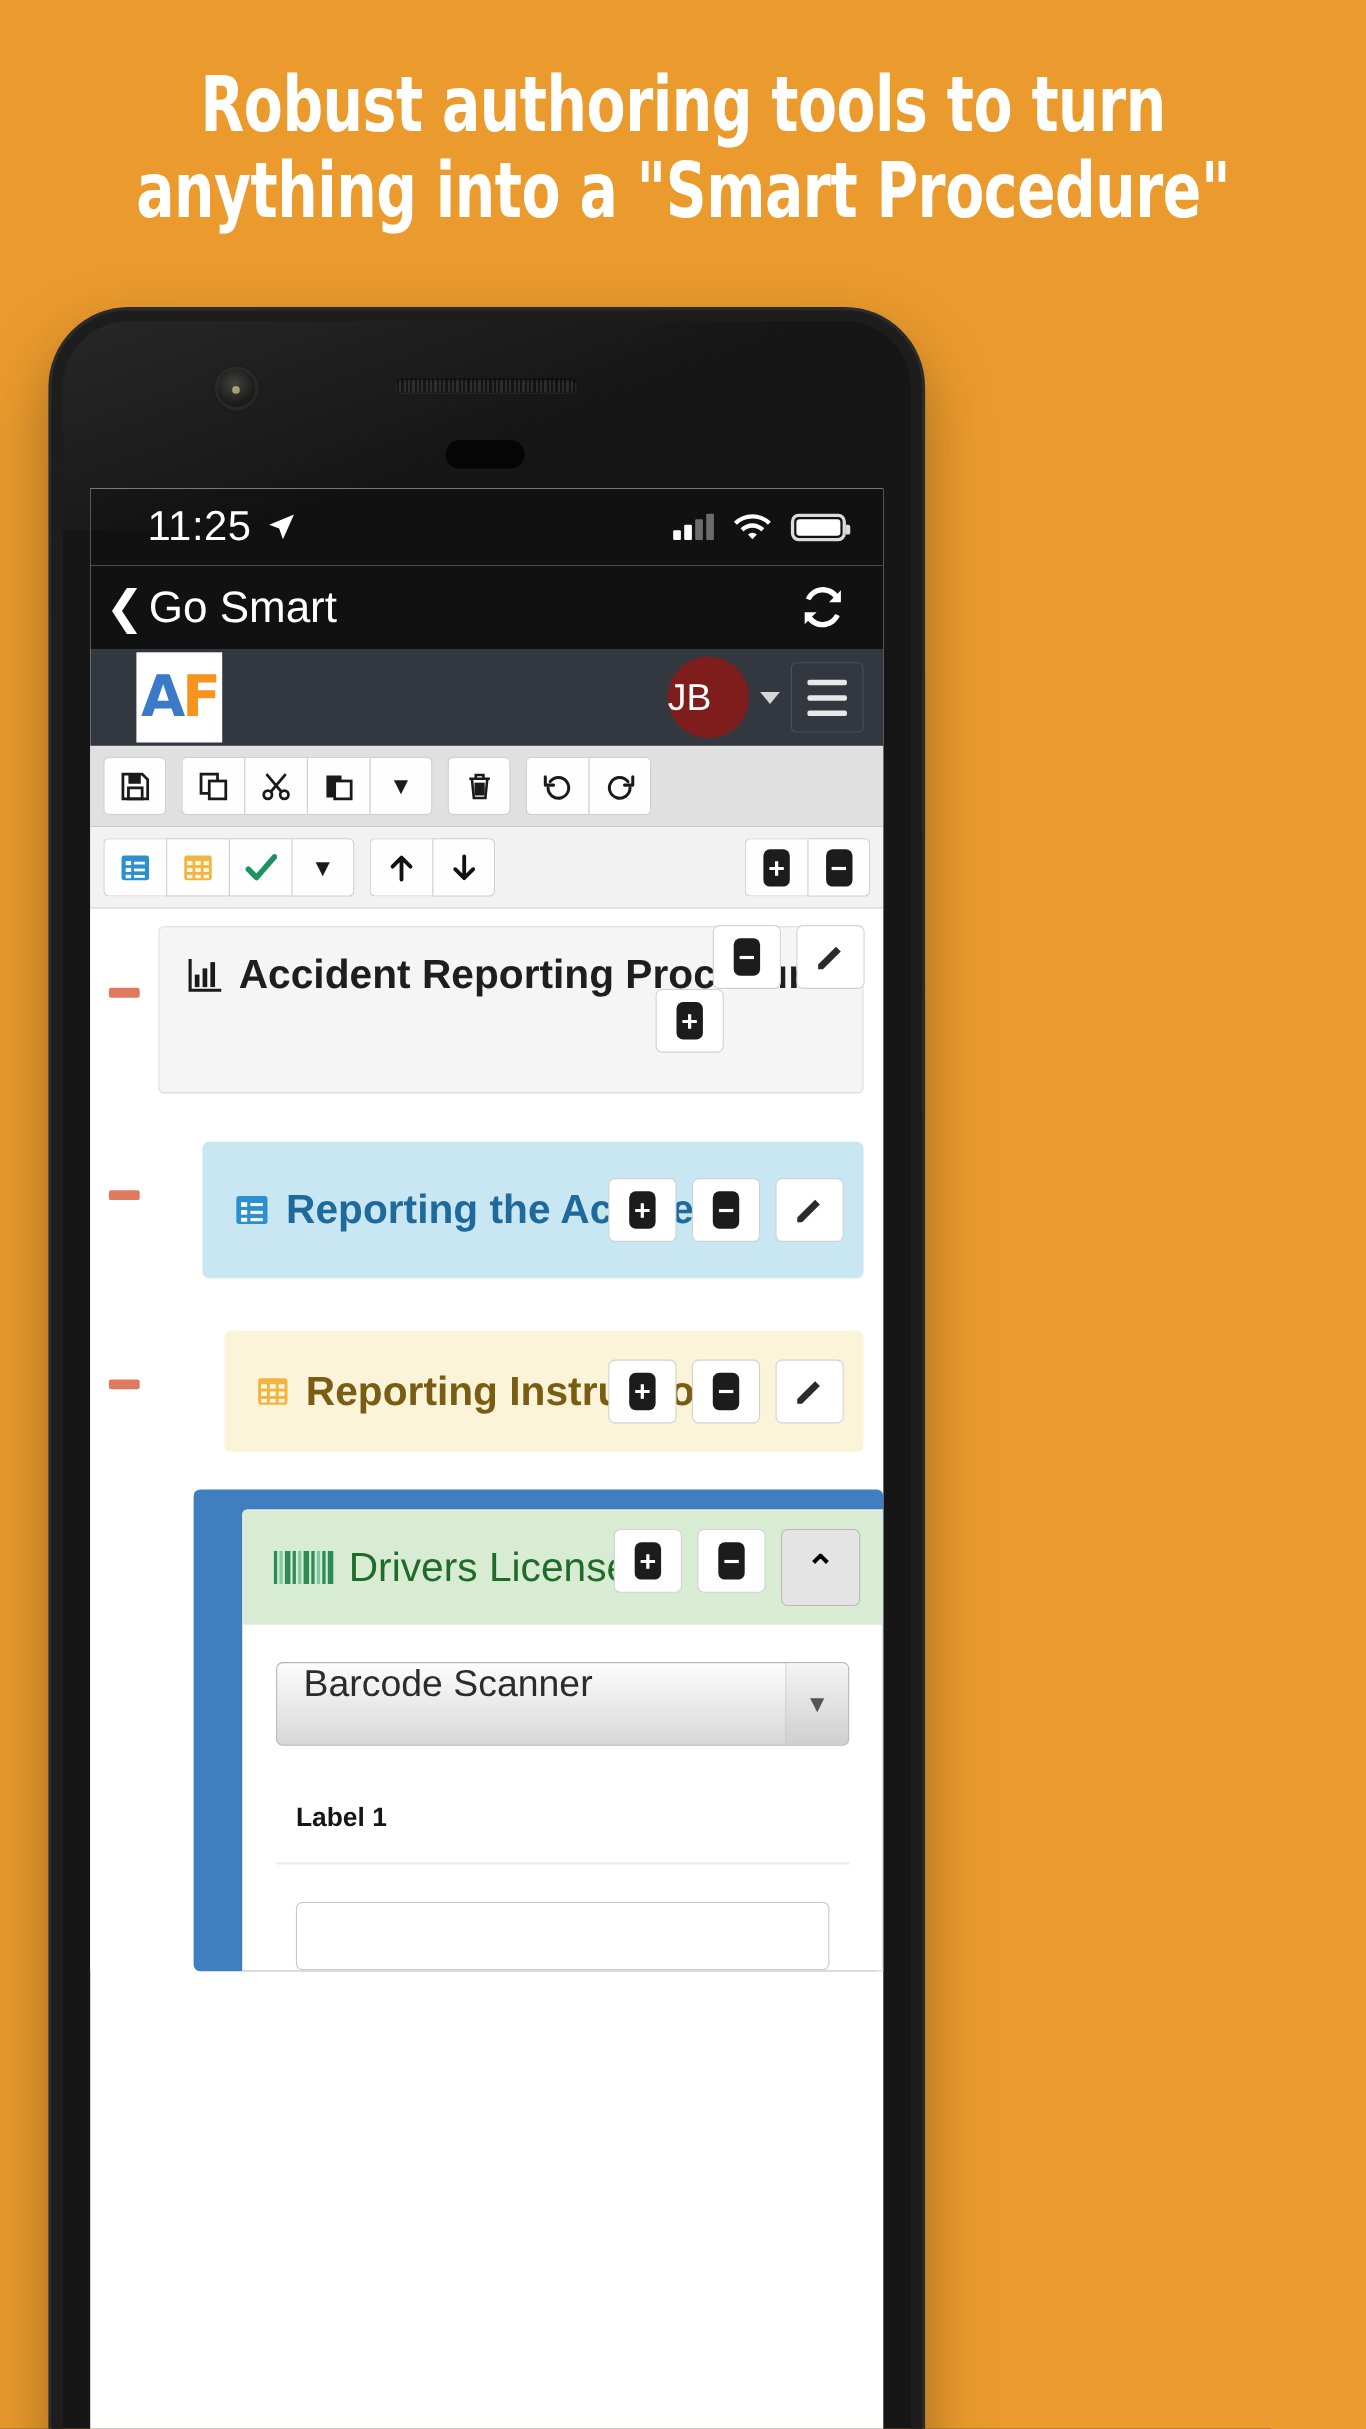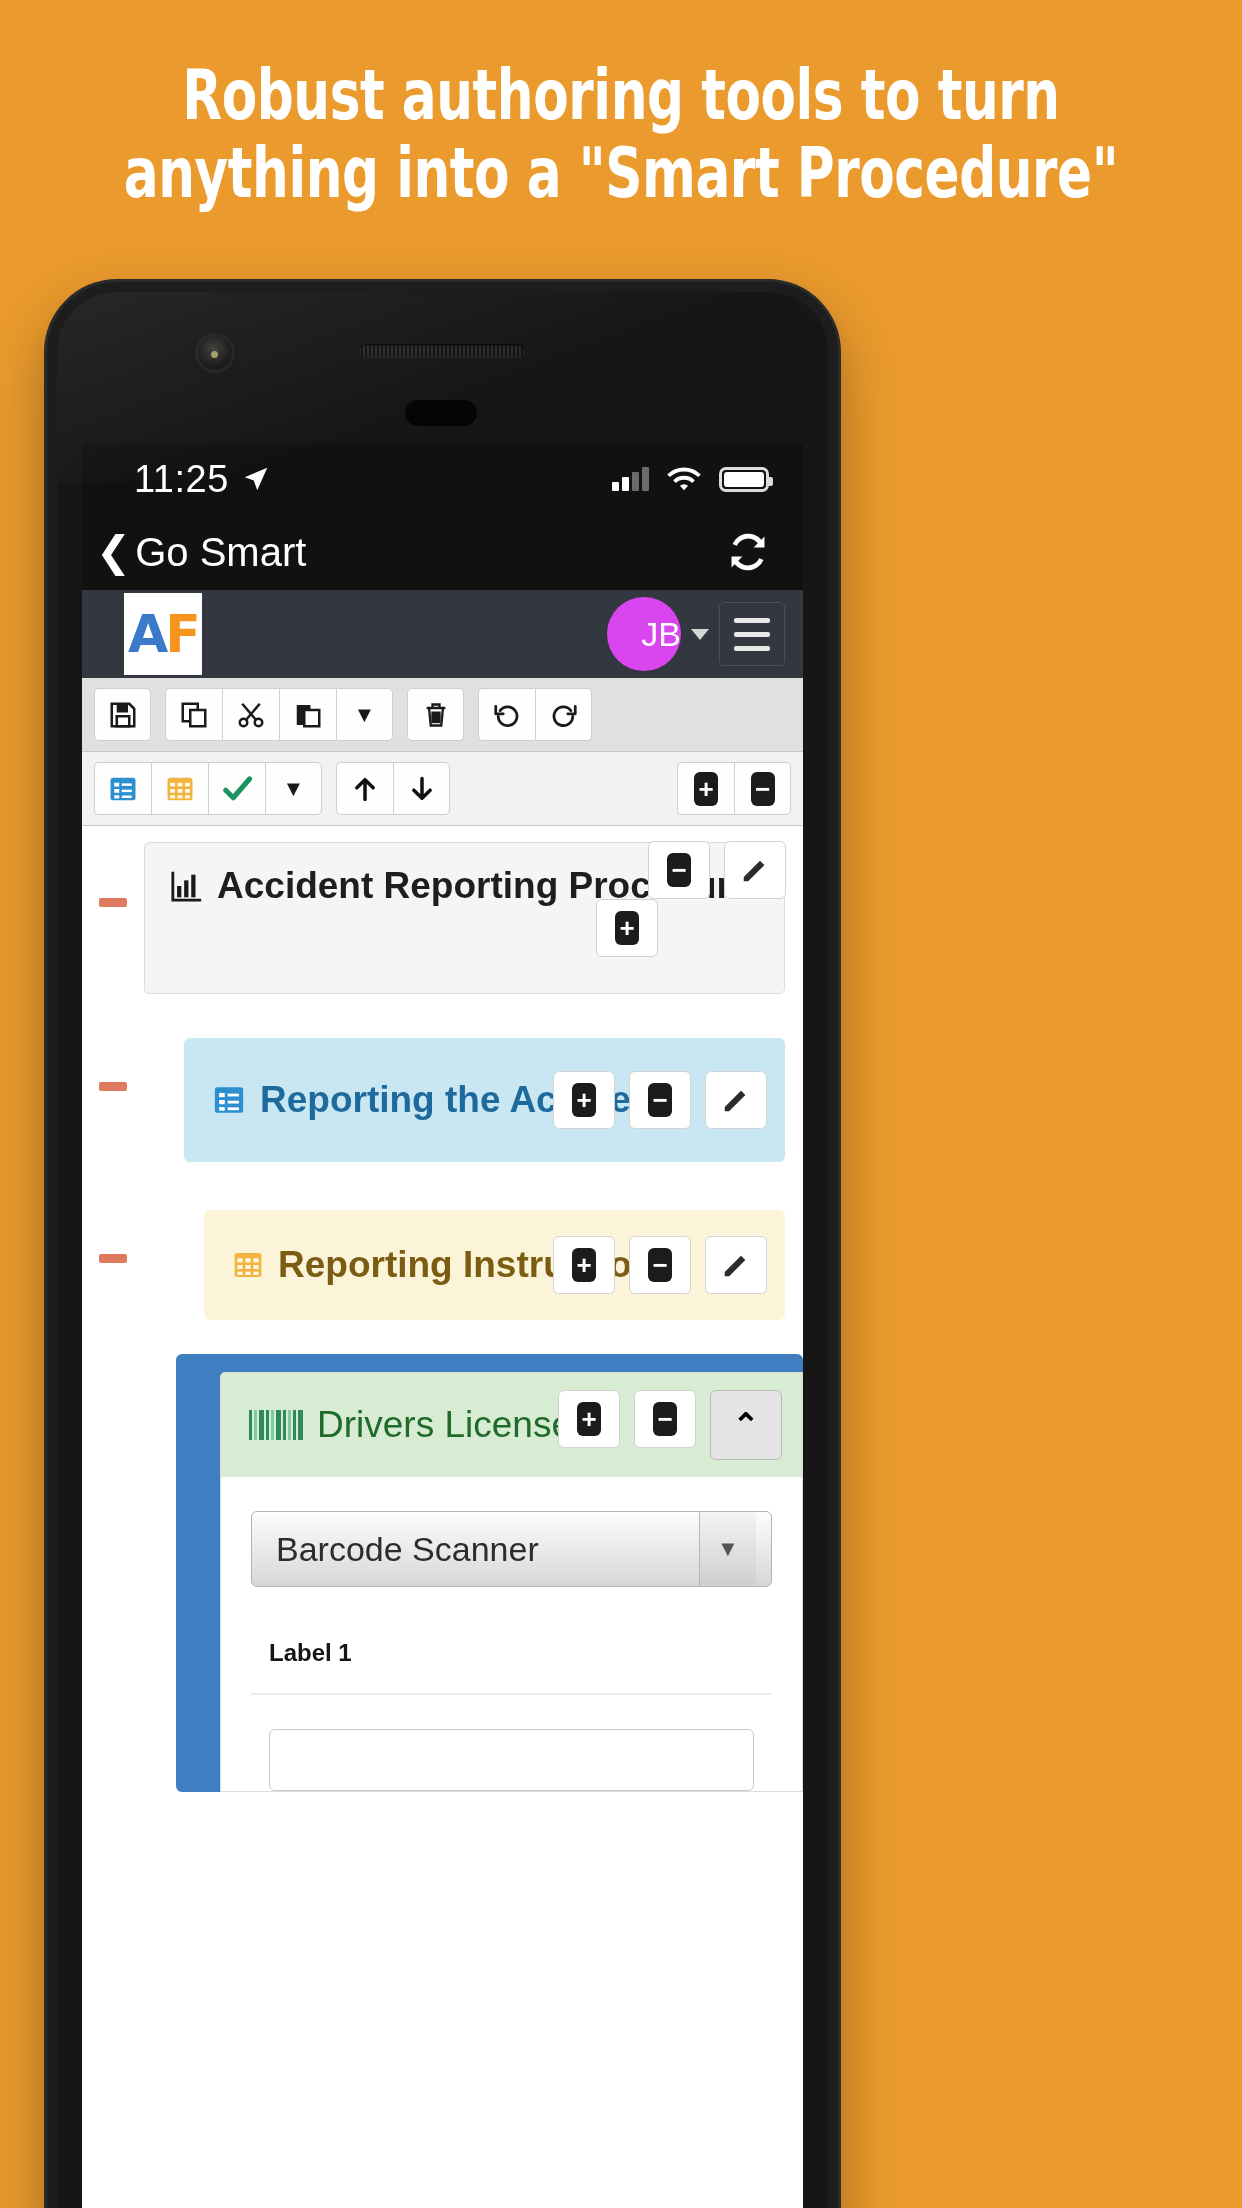--- a/index.html
+++ b/index.html
@@ -109,22 +109,22 @@
   }
   .logo{
     width:78px;height:82px;background:#fff;display:flex;align-items:center;justify-content:center;
     font-weight:bold;font-size:52px;line-height:1;font-family:"DejaVu Sans",sans-serif;
     letter-spacing:-3px;
   }
   .logo .a{color:#3b79c9;}
   .logo .f{color:#f7941e;}
   .hdr-right{display:flex;align-items:center;gap:10px;}
   .avatar{
-    width:74px;height:74px;border-radius:50%;background:#d946ef;color:#fff;
-    display:flex;align-items:center;justify-content:flex-end;font-size:34px;font-weight:500;
+    width:74px;height:74px;border-radius:50%;background:#7f1d1d;color:#fff;
+    display:flex;align-items:center;justify-content:flex-start;font-size:34px;font-weight:500;
   }
   .caret{width:0;height:0;border-left:9px solid transparent;border-right:9px solid transparent;border-top:11px solid #d6d6d6;}
   .hamburger{
     width:64px;height:62px;border:1px solid #4b5058;border-radius:5px;
     display:flex;flex-direction:column;align-items:center;justify-content:center;gap:9px;
   }
   .hamburger i{display:block;width:36px;height:5px;background:#e8e8e8;border-radius:2px;}
 
   
   .toolbar{
@@ -202,22 +202,22 @@
   .barcode i{display:block;width:3px;height:30px;background:#2e8b57;}
   .barcode i.w{width:5px;}
   .barcode i.l{background:#7fc9a4;}
   .green-head .node-btns{right:20px;top:50%;transform:translateY(-50%);}
   .nb.collapse{background:#e4e4e4;border-color:#b9b9b9;width:72px;height:70px;font-size:32px;font-weight:bold;}
 
   .panel-body{background:#fff;padding:34px 30px 0 30px;}
   .select{
     height:76px;border:1px solid #b4b4b4;border-radius:6px;
     background:linear-gradient(#fdfdfd,#d7d7d7);
-    display:flex;align-items:center;justify-content:space-between;
-    font-size:34px;color:#2c2c2c;padding:0 15px 0 24px;box-sizing:border-box;
+    display:flex;justify-content:space-between;
+    font-size:34px;color:#2c2c2c;padding:0 0 0 24px;box-sizing:border-box;
   }
   .select-arrow{
     width:56px;align-self:stretch;border-left:1px solid #b8b8b8;
     display:flex;align-items:center;justify-content:center;font-size:22px;color:#555;
     background:linear-gradient(#f4f4f4,#cfcfcf);border-radius:0 5px 5px 0;
   }
   .field-label{
     font-size:24px;font-weight:bold;color:#151515;padding:52px 0 26px 18px;
     border-bottom:2px solid #ececec;
   }

